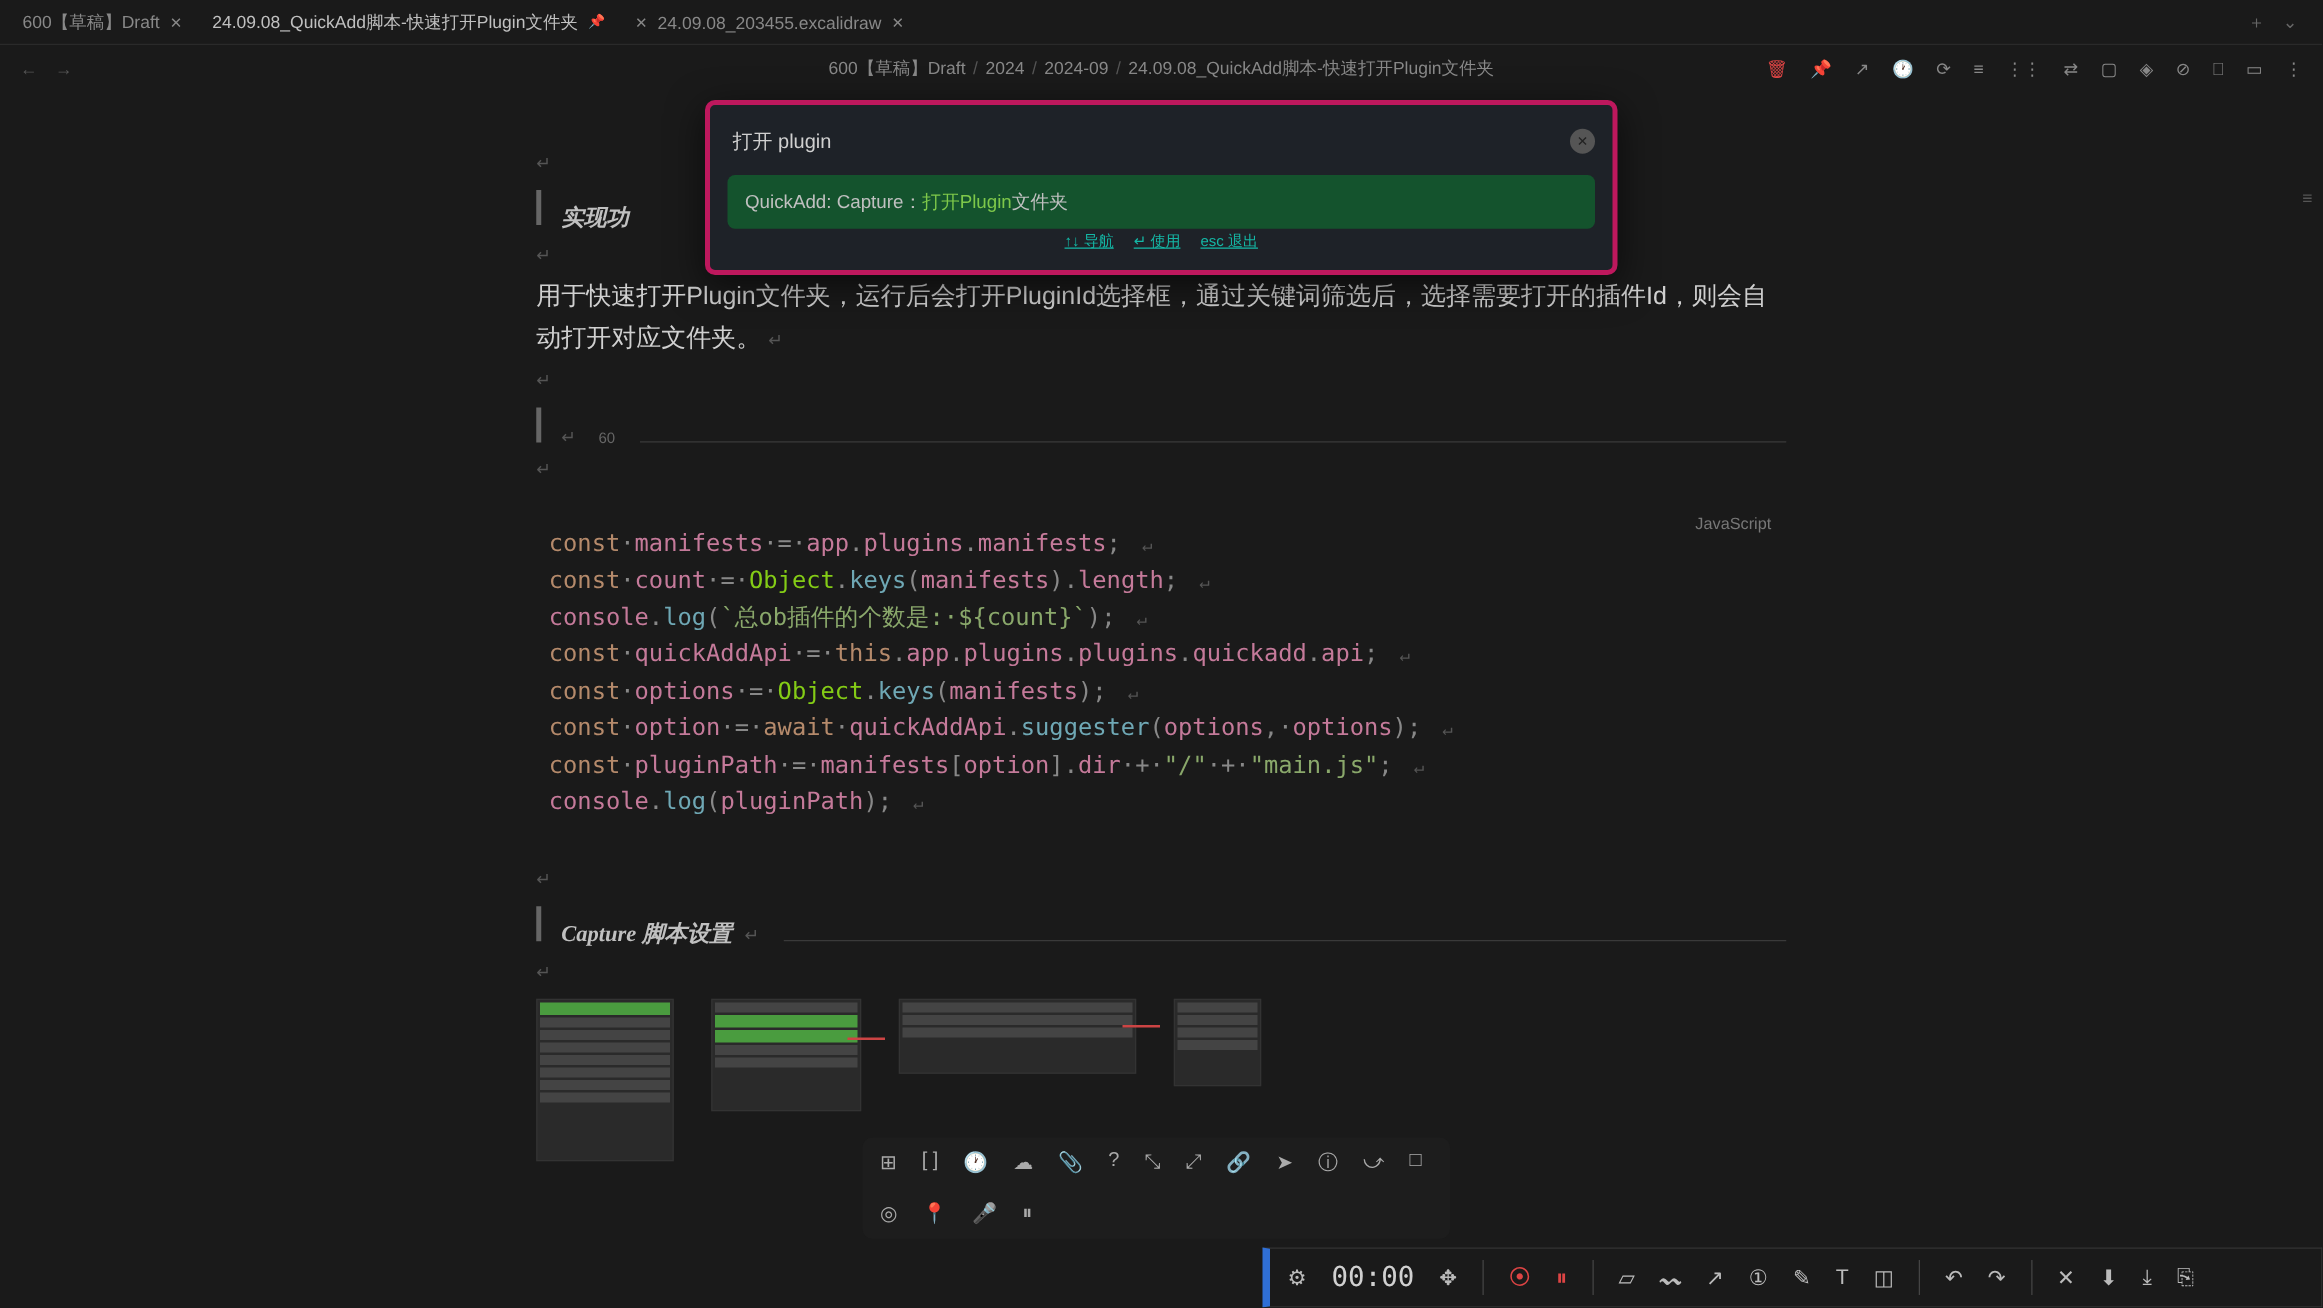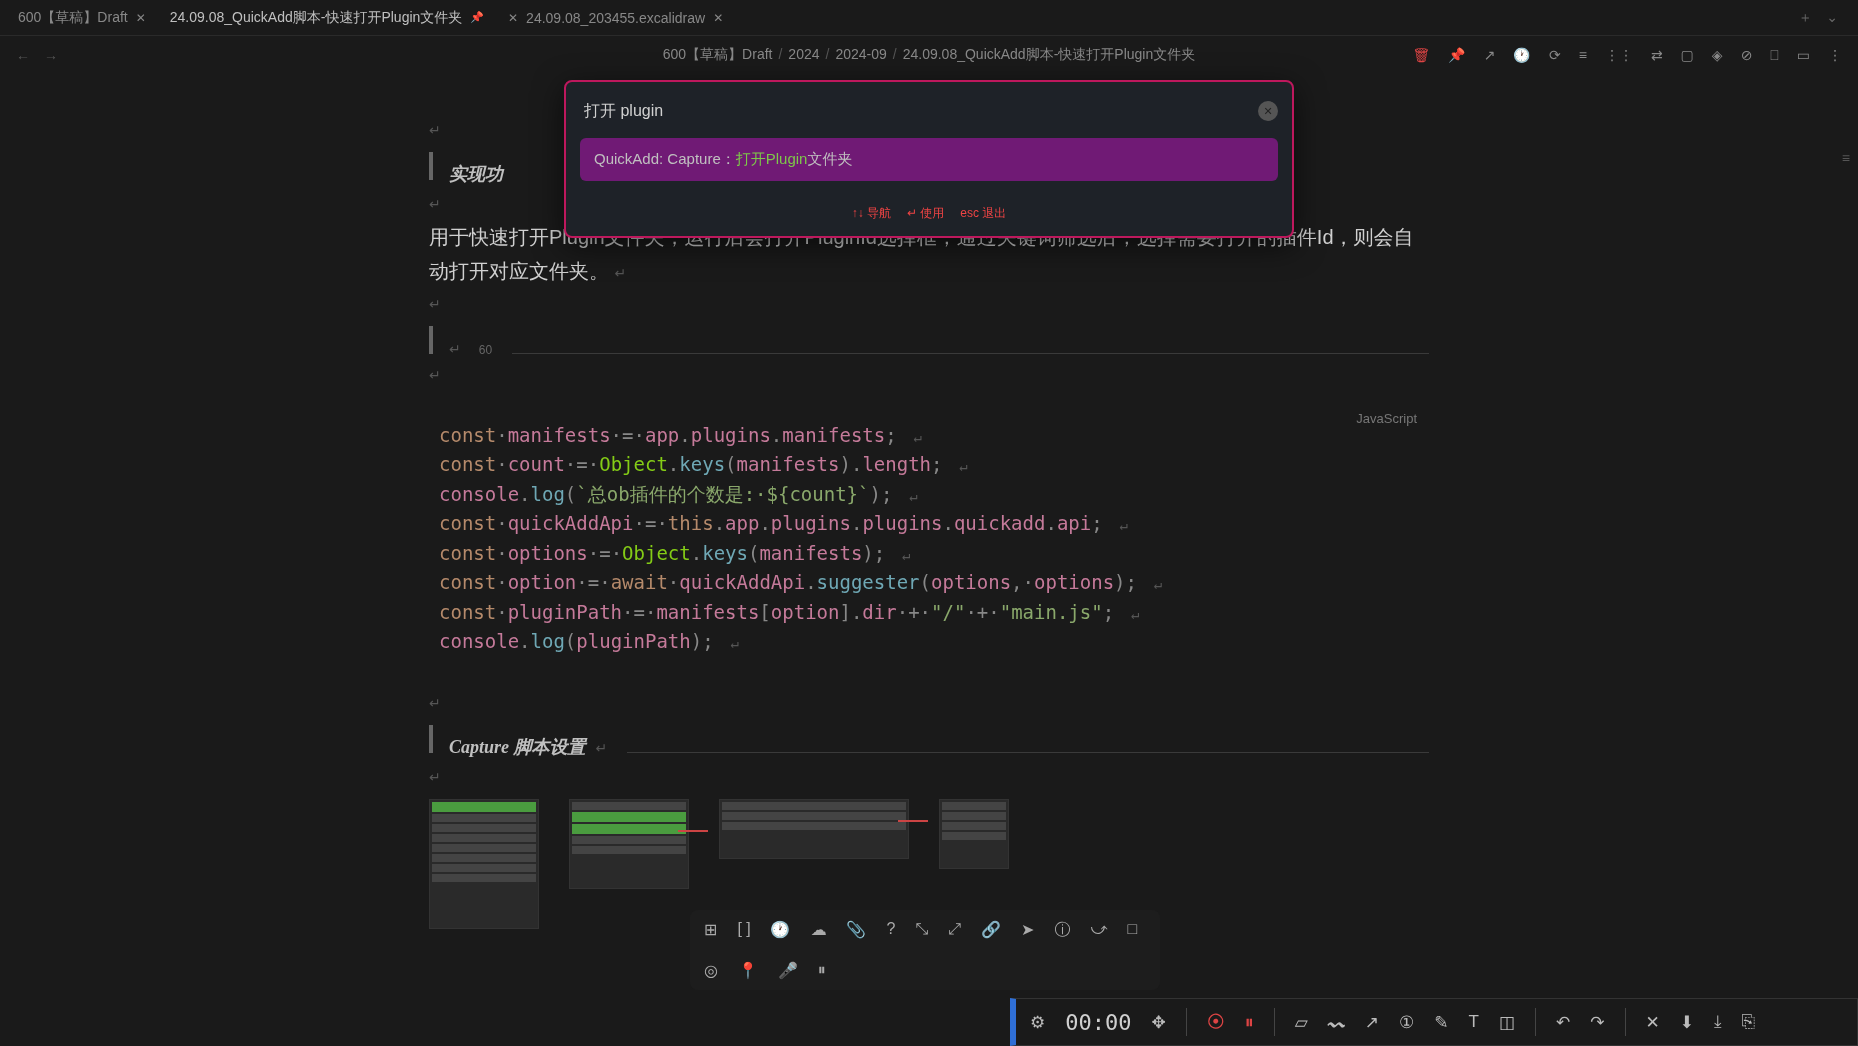--- a/index.html
+++ b/index.html
@@ -122,21 +122,21 @@
 .tok-this { color: #b58a6b; }
 .eol { color: #555; font-size: 14px; }
 
 .modal-backdrop {
   position: absolute;
   top: 80px;
   left: 50%;
   transform: translateX(-50%);
   width: 730px;
   background: #1e2228;
-  border: 2px solid #be185d;
+  border: 4px solid #be185d;
   border-radius: 8px;
   box-shadow: 0 8px 30px rgba(0,0,0,0.6);
   z-index: 100;
   padding: 14px;
 }
 .modal-input-row {
   display: flex;
   align-items: center;
   margin-bottom: 12px;
 }
@@ -154,34 +154,35 @@
   border-radius: 50%;
   background: #555;
   color: #222;
   display: flex;
   align-items: center;
   justify-content: center;
   font-size: 11px;
   cursor: pointer;
 }
 .modal-result {
-  background: #701a75;
+  background: #14532d;
   border-radius: 6px;
   padding: 12px 14px;
   color: #c0c0c0;
   font-size: 15px;
 }
 .modal-result .hl { color: #7ec84a; }
 .modal-footer {
   display: flex;
   justify-content: center;
   gap: 16px;
-  margin-top: 24px;
+  margin-top: 2px;
   font-size: 12px;
-  color: #ef4444;
+  color: #14b8a6;
+  text-decoration: underline;
 }
 
 .image-row {
   display: flex;
   gap: 30px;
   margin-top: 14px;
 }
 .fake-img {
   background: #2a2a2a;
   border: 1px solid #333;

